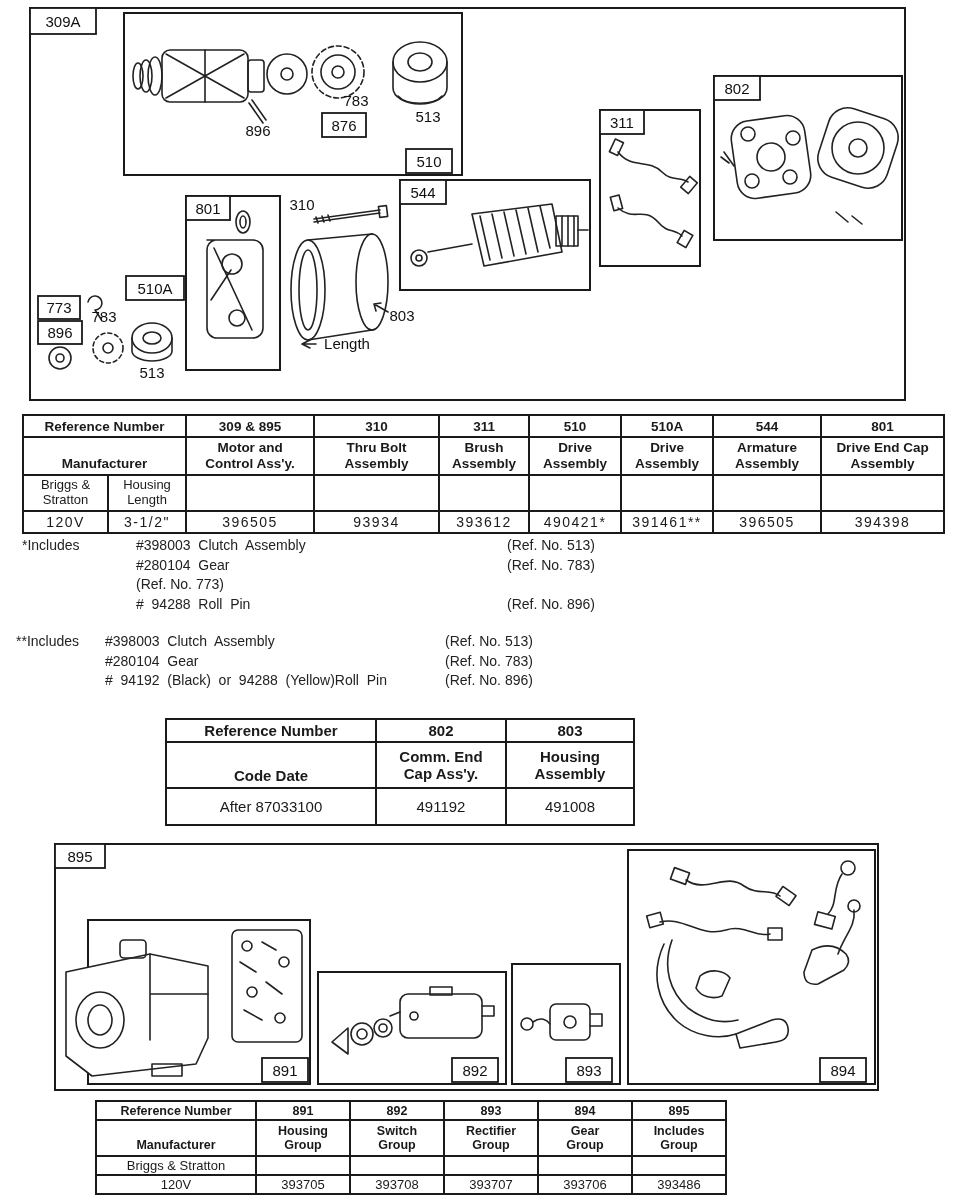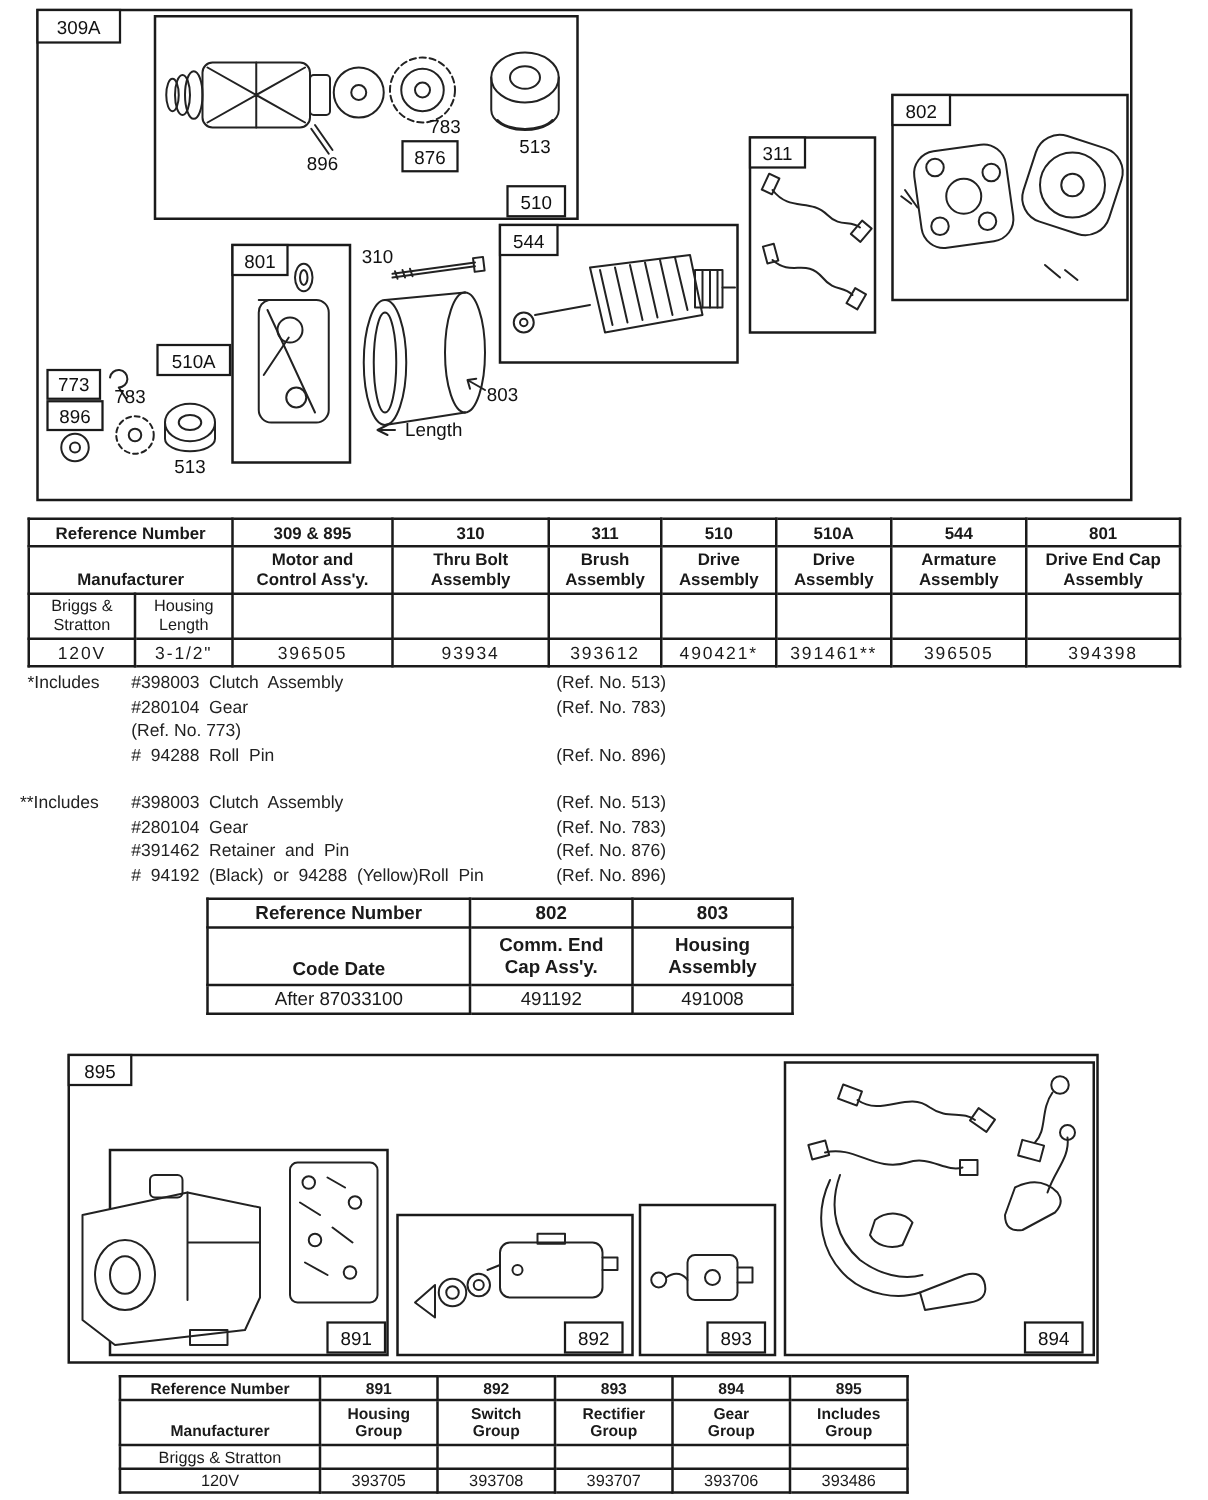--- a/index.html
+++ b/index.html
@@ -40,30 +40,30 @@
   #table1 tr.t1r2 { height:38px; }
   #table1 tr.t1r3 { height:36px; }
   #table1 tr.t1r4 { height:22px; }
   #table1 tr.t1r4 td { letter-spacing:1.5px; }
   #table1 tr.t1r3 td { font-size:13px; letter-spacing:0; }
 
   .footnotes { position:absolute; font-size:14px; color:#222; }
   #fn1 { top:536px; left:22px; }
   #fn2 { top:632px; left:16px; }
   .fn-row { display:grid; line-height:19.5px; }
-  #fn1 .fn-row { grid-template-columns:83px 340px auto; }
+  #fn1 .fn-row { grid-template-columns:83px 340px auto;gap:31px; }
   #fn2 .fn-row { grid-template-columns:89px 340px auto; }
   .fn-prefix, .fn-part, .fn-ref { white-space:pre-wrap; }
 
   #table2 { position:absolute; top:718px; left:165px; width:468px; font-size:15px; }
   #table2 th { font-size:15px; }
   #table2 tr.t2r1 { height:23px; }
   #table2 tr.t2r2 { height:46px; }
   #table2 tr.t2r3 { height:23px; }
-  #table2 tr.t2r4 { height:23px; }
+  #table2 tr.t2r4 { height:37px; }
 
   #table3 { position:absolute; top:1100px; left:95px; width:630px; font-size:13px; }
   #table3 th { font-size:12.5px; }
   #table3 tr.t3r1 { height:19px; }
   #table3 tr.t3r2 { height:36px; }
   #table3 tr.t3r3 { height:17px; }
   #table3 tr.t3r4 { height:19px; }
 
   #diagram-top    { position:absolute; top:0;   left:0; }
   #diagram-bottom { position:absolute; top:842px; left:0; }
@@ -327,25 +327,20 @@
       <span class="fn-part">#398003  Clutch  Assembly</span>
       <span class="fn-ref">(Ref. No. 513)</span>
     </div>
     <div class="fn-row">
       <span class="fn-prefix"></span>
       <span class="fn-part">#280104  Gear</span>
       <span class="fn-ref">(Ref. No. 783)</span>
     </div>
     <div class="fn-row">
       <span class="fn-prefix"></span>
-      <span class="fn-part">#391462  Retainer  and  Pin</span>
-      <span class="fn-ref">(Ref. No. 876)</span>
-    </div>
-    <div class="fn-row">
-      <span class="fn-prefix"></span>
       <span class="fn-part">#  94192  (Black)  or  94288  (Yellow)Roll  Pin</span>
       <span class="fn-ref">(Ref. No. 896)</span>
     </div>
   </div>
 
   <table id="table2">
     <colgroup>
         <col style="width:210px">
         <col style="width:130px">
         <col style="width:128px">

